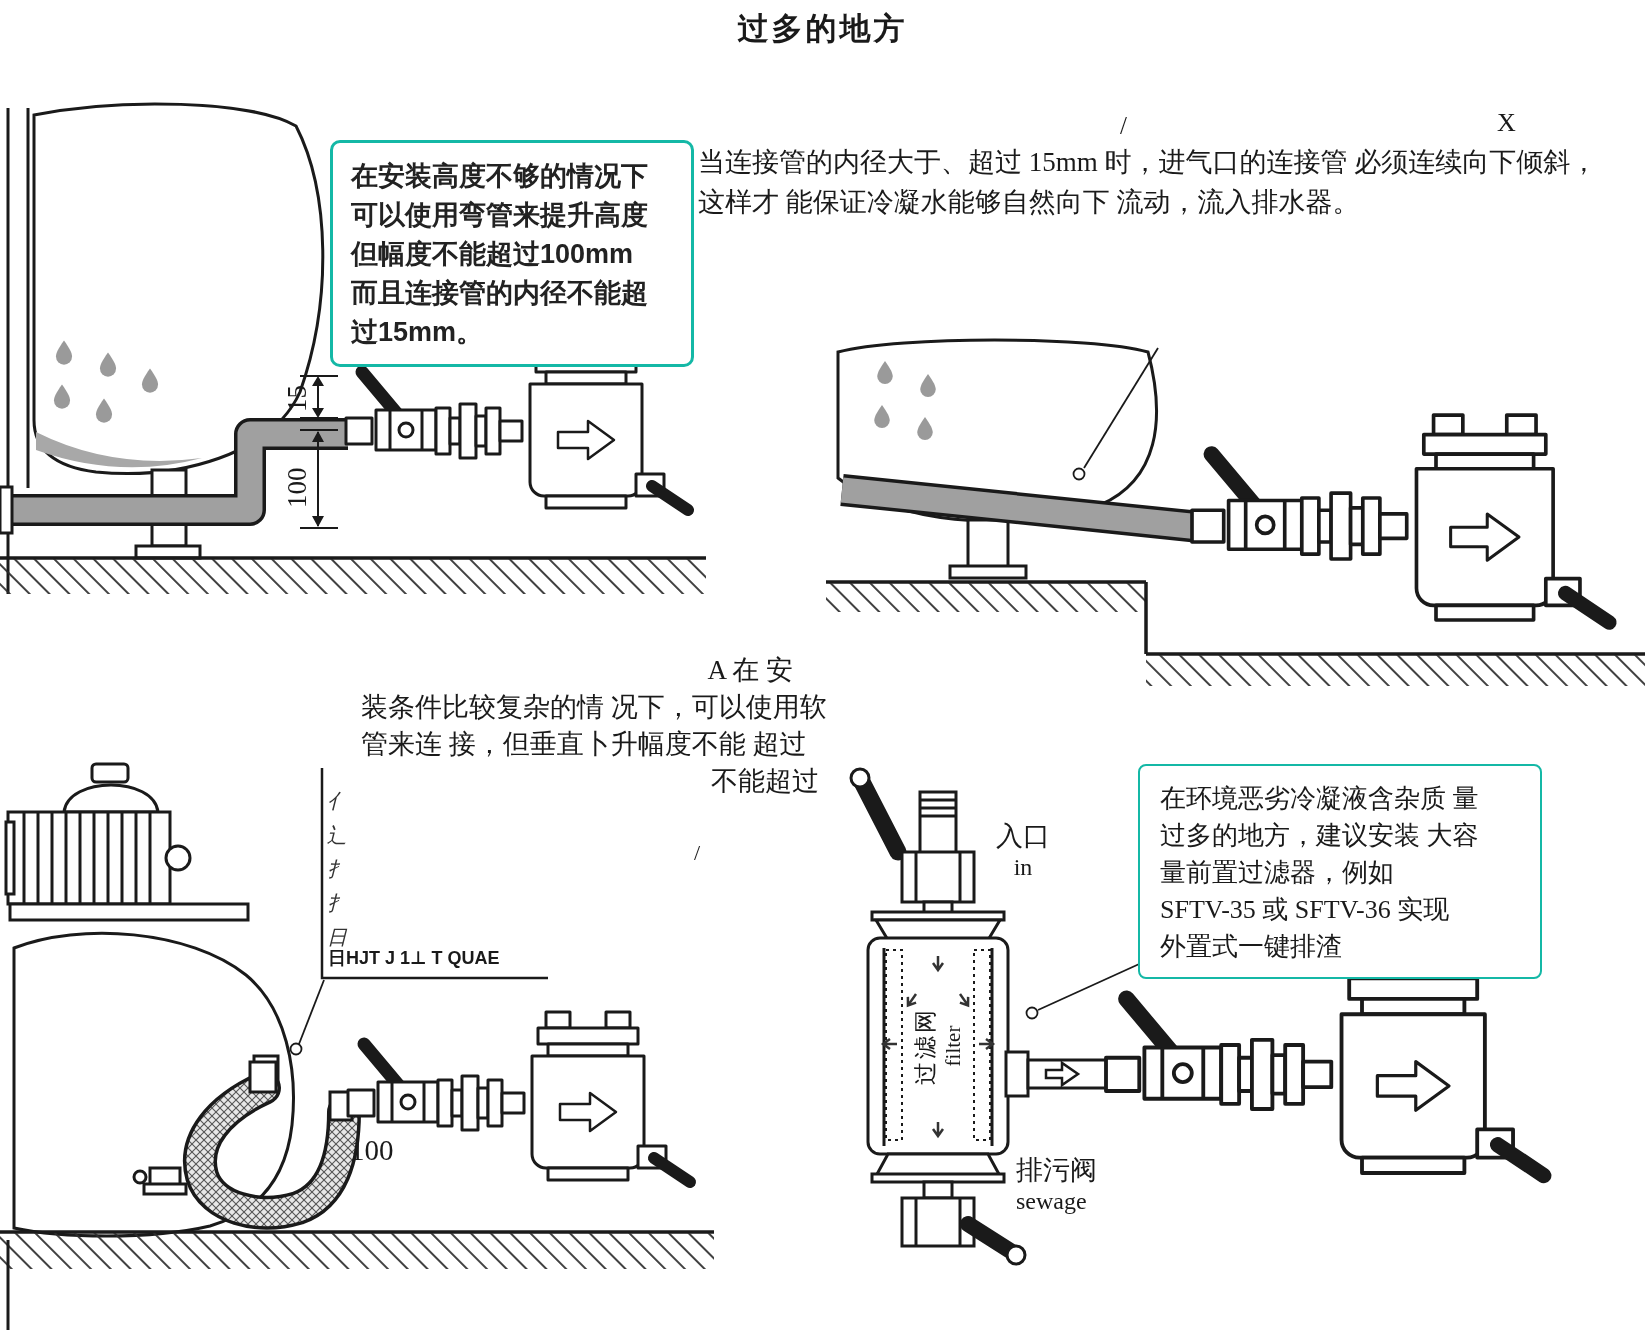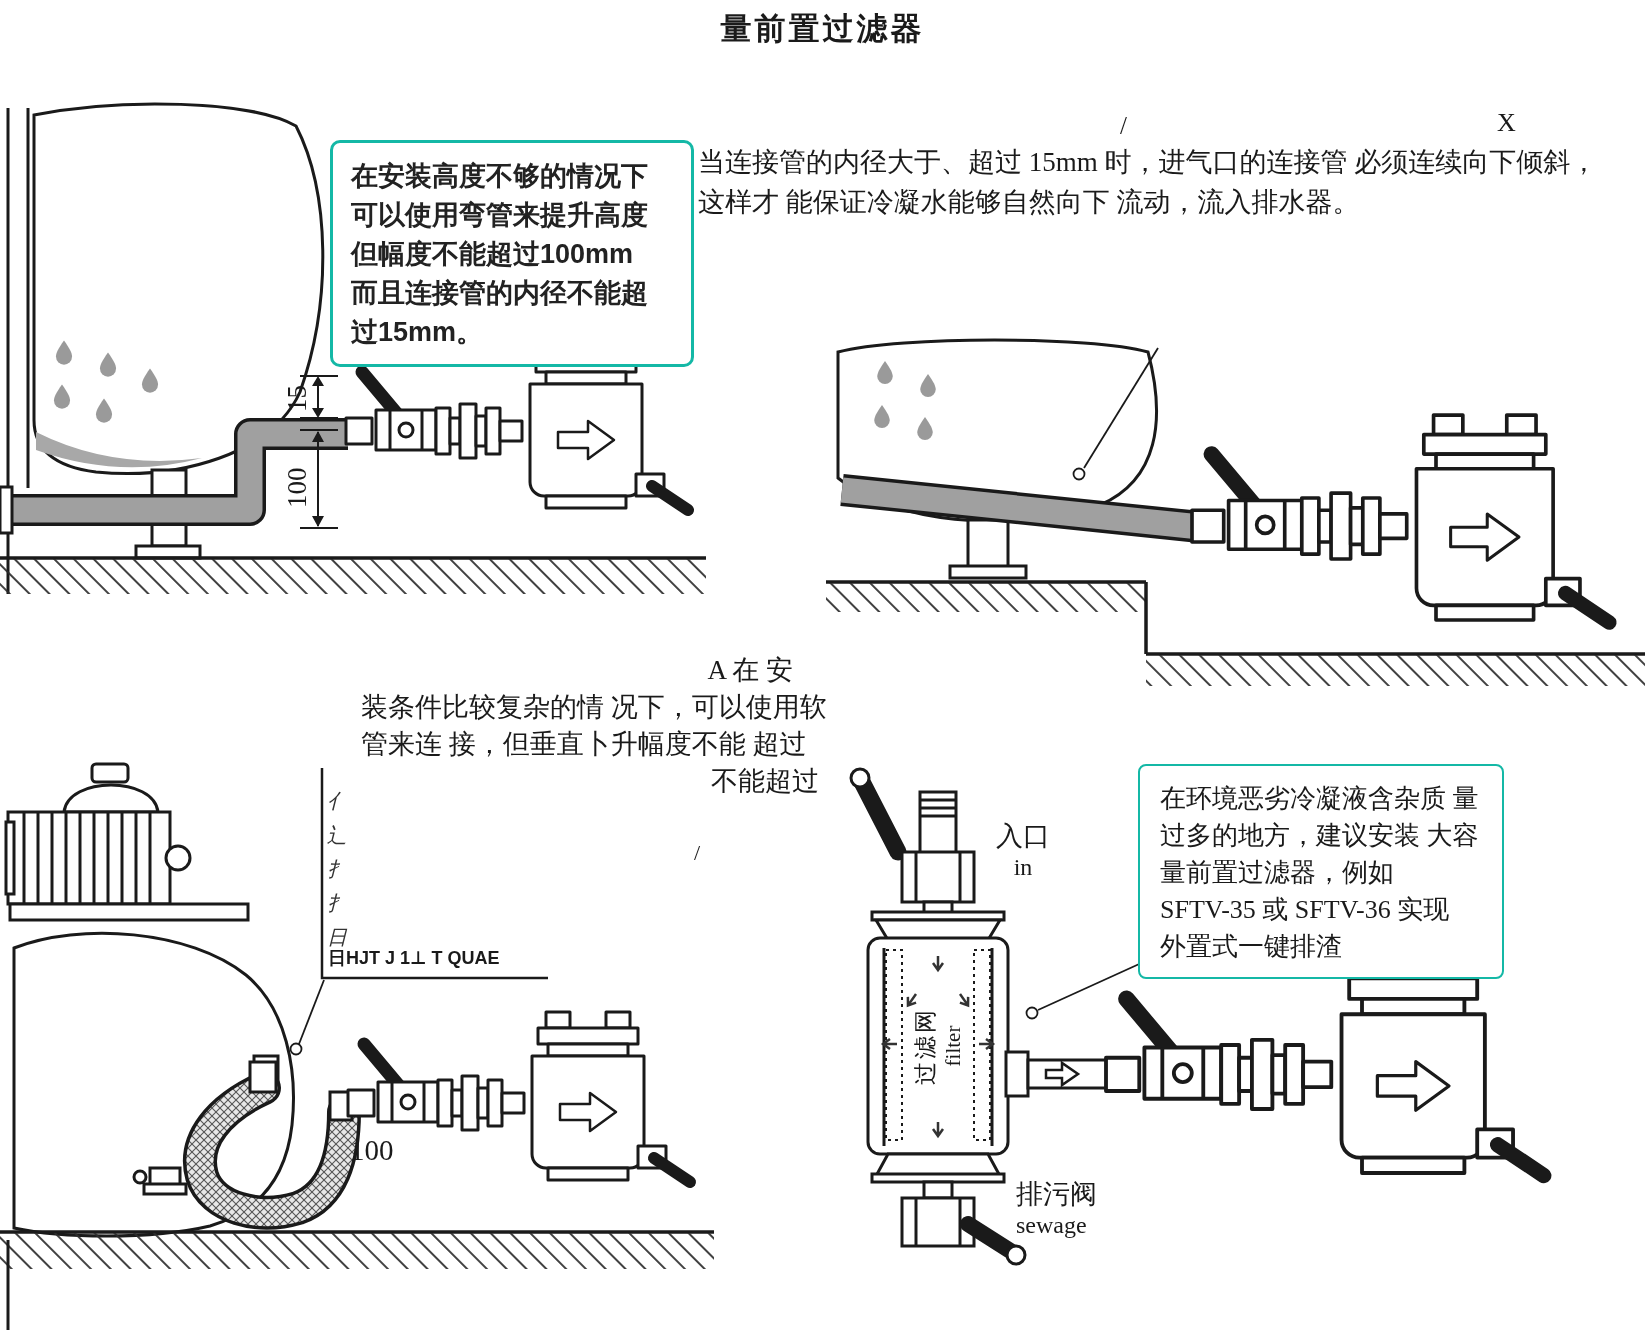--- a/index.html
+++ b/index.html
@@ -237,21 +237,21 @@
       <path d="M1046,1070 h16 v-7 l16,11 -16,11 v-7 h-16 Z" fill="#fff" stroke-width="2.5"></path>
 
       <g stroke-width="1.8">
         <line x1="1148" y1="960" x2="1038" y2="1010"></line>
         <circle cx="1032" cy="1013" r="5.5" fill="#fff"></circle>
       </g>
       <use href="#trap-sym" transform="translate(1106,940) scale(1.28)"></use>
     </g>
   </svg>
 
-  <div class="abs title">量前置过滤器</div>
+  <div class="abs title">过多的地方</div>
 
   <div class="abs callout callout-bold" style="left:330px; top:140px; width:364px; padding:14px 18px 12px 18px;">
     <div>在安装高度不够的情况下</div>
     <div>可以使用弯管来提升高度</div>
     <div>但幅度不能超过100mm</div>
     <div>而且连接管的内径不能超</div>
     <div>过15mm。</div>
   </div>
 
   <div class="abs note" style="left:698px; top:142px; width:940px;">
@@ -267,34 +267,34 @@
     <div>管来连 接，但垂直卜升幅度不能 超过</div>
     <div style="text-align:right; padding-right:8px;">不能超过</div>
   </div>
   <div class="abs" style="left:694px; top:840px; font-size:22px;">/</div>
 
   <div class="abs garbled-col" style="left:327px; top:784px;">亻辶扌扌日</div>
   <div class="abs garbled-bot" style="left:328px; top:946px;">日HJT J 1⊥ T QUAE</div>
 
   <div class="abs" style="left:350px; top:1134px; font-size:29px;">100</div>
 
-  <div class="abs callout callout-serif" style="left:1138px; top:764px; width:366px; padding:14px 20px 12px 20px; border-width:2.5px; border-radius:8px;">
+  <div class="abs callout callout-serif" style="left:1138px; top:764px; width:404px; padding:14px 20px 12px 20px; border-width:2.5px; border-radius:8px;">
     <div>在环境恶劣冷凝液含杂质 量</div>
     <div>过多的地方，建议安装 大容</div>
     <div>量前置过滤器，例如</div>
     <div>SFTV-35 或 SFTV-36 实现</div>
     <div>外置式一键排渣</div>
   </div>
 
   <div class="abs" style="left:986px; top:818px; width:74px; text-align:center;">
     <div class="lbl-cn">入口</div>
     <div class="lbl-en">in</div>
   </div>
   <div class="abs rot-label" style="left:875px; top:1002px; width:126px; height:88px;">
     <div style="font-size:23px; letter-spacing:3px;">过滤网</div>
     <div style="font-size:21px;">filter</div>
   </div>
-  <div class="abs" style="left:1016px; top:1152px; width:120px;margin-top:24px;">
+  <div class="abs" style="left:1016px; top:1152px; width:120px;">
     <div class="lbl-cn">排污阀</div>
     <div class="lbl-en">sewage</div>
   </div>
 
 </div>
 
 </body></html>

